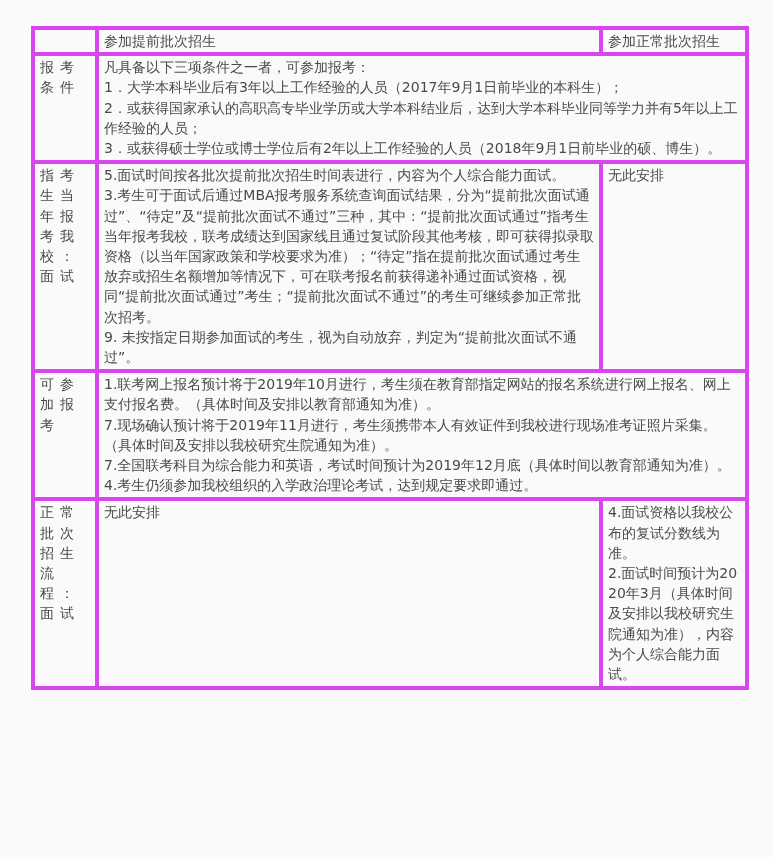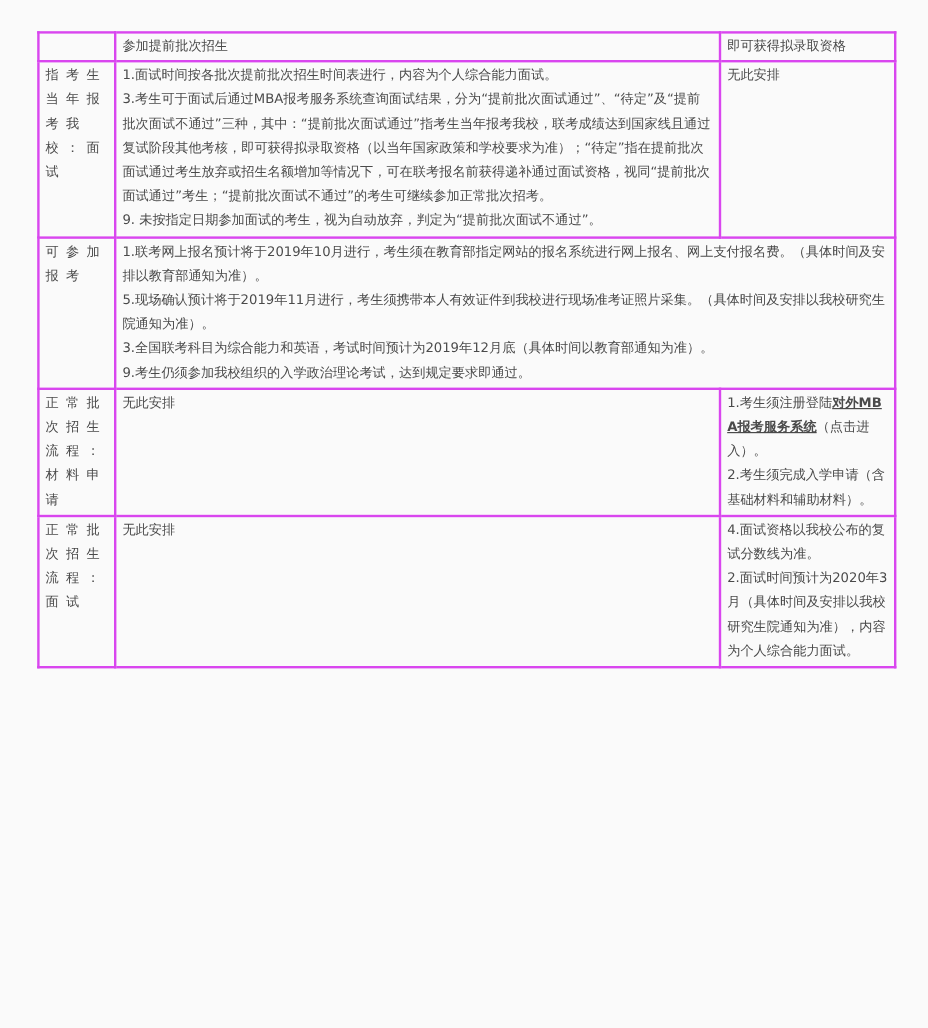--- a/index.html
+++ b/index.html
@@ -17,24 +17,24 @@
     top: 26px;
   }
   table.process-table {
     border-collapse: collapse;
     table-layout: fixed;
     width: 714px;
     background: #fafafa;
     border: 2px solid #262626;
   }
   table.process-table td {
-    border: 2px solid #d946ef;
+    border: 4px solid #d946ef;
     vertical-align: top;
     padding: 1px 5px 2px 5px;
-    font-size: 11px;
+    font-size: 14px;
     line-height: 20.2px;
     overflow: hidden;
     word-break: break-all;
   }
   td.label-cell {
     letter-spacing: 6px;
     padding: 1px 2px 1px 6px;
   }
   tr.hdr td {
     padding: 1px 5px;
@@ -58,53 +58,54 @@
     <colgroup>
       <col style="width:64px">
       <col style="width:504px">
       <col style="width:146px">
     </colgroup>
 
     <tbody>
         <tr class="hdr">
       <td></td>
       <td>参加提前批次招生</td>
-      <td>即可获得拟录取资格</td>
+      <td>参加正常批次招生</td>
     </tr>
 
+    <tr>
+      <td class="label-cell">报考条件</td>
+      <td colspan="2">
+        <p class="item">凡具备以下三项条件之一者，可参加报考：</p>
+        <p class="item">1．大学本科毕业后有3年以上工作经验的人员（2017年9月1日前毕业的本科生）；</p>
+        <p class="item">2．或获得国家承认的高职高专毕业学历或大学本科结业后，达到大学本科毕业同等学力并有5年以上工作经验的人员；</p>
+        <p class="item">3．或获得硕士学位或博士学位后有2年以上工作经验的人员（2018年9月1日前毕业的硕、博生）。</p>
+      </td>
+    </tr>
 
 
     <tr>
       <td class="label-cell">指考生当年报考我校：面试</td>
       <td>
-        <p class="item">1.面试时间按各批次提前批次招生时间表进行，内容为个人综合能力面试。</p>
+        <p class="item">5.面试时间按各批次提前批次招生时间表进行，内容为个人综合能力面试。</p>
         <p class="item">3.考生可于面试后通过MBA报考服务系统查询面试结果，分为“提前批次面试通过”、“待定”及“提前批次面试不通过”三种，其中：“提前批次面试通过”指考生当年报考我校，联考成绩达到国家线且通过复试阶段其他考核，即可获得拟录取资格（以当年国家政策和学校要求为准）；“待定”指在提前批次面试通过考生放弃或招生名额增加等情况下，可在联考报名前获得递补通过面试资格，视同“提前批次面试通过”考生；“提前批次面试不通过”的考生可继续参加正常批次招考。</p>
         <p class="item">9. 未按指定日期参加面试的考生，视为自动放弃，判定为“提前批次面试不通过”。</p>
       </td>
       <td>无此安排</td>
     </tr>
 
     <tr>
       <td class="label-cell">可参加报考</td>
       <td colspan="2">
         <p class="item">1.联考网上报名预计将于2019年10月进行，考生须在教育部指定网站的报名系统进行网上报名、网上支付报名费。（具体时间及安排以教育部通知为准）。</p>
-        <p class="item">5.现场确认预计将于2019年11月进行，考生须携带本人有效证件到我校进行现场准考证照片采集。（具体时间及安排以我校研究生院通知为准）。</p>
-        <p class="item">3.全国联考科目为综合能力和英语，考试时间预计为2019年12月底（具体时间以教育部通知为准）。</p>
-        <p class="item">9.考生仍须参加我校组织的入学政治理论考试，达到规定要求即通过。</p>
+        <p class="item">7.现场确认预计将于2019年11月进行，考生须携带本人有效证件到我校进行现场准考证照片采集。（具体时间及安排以我校研究生院通知为准）。</p>
+        <p class="item">7.全国联考科目为综合能力和英语，考试时间预计为2019年12月底（具体时间以教育部通知为准）。</p>
+        <p class="item">4.考生仍须参加我校组织的入学政治理论考试，达到规定要求即通过。</p>
       </td>
     </tr>
 
-    <tr>
-      <td class="label-cell">正常批次招生流程：材料申请</td>
-      <td>无此安排</td>
-      <td>
-        <p class="item"><span>1.考生须注册登陆</span><a class="syslink">对外MBA报考服务系统</a><span>（点击进入）。</span></p>
-        <p class="item">2.考生须完成入学申请（含基础材料和辅助材料）。</p>
-      </td>
-    </tr>
 
     <tr>
       <td class="label-cell">正常批次招生流程：面试</td>
       <td>无此安排</td>
       <td>
         <p class="item">4.面试资格以我校公布的复试分数线为准。</p>
         <p class="item">2.面试时间预计为2020年3月（具体时间及安排以我校研究生院通知为准），内容为个人综合能力面试。</p>
 
       </td>
     </tr>

